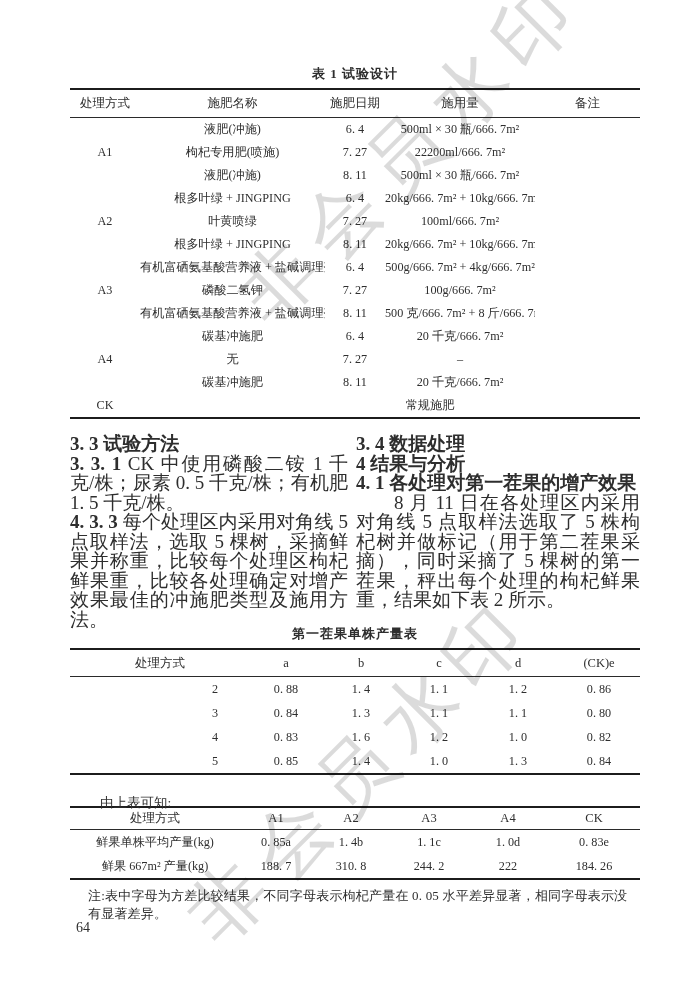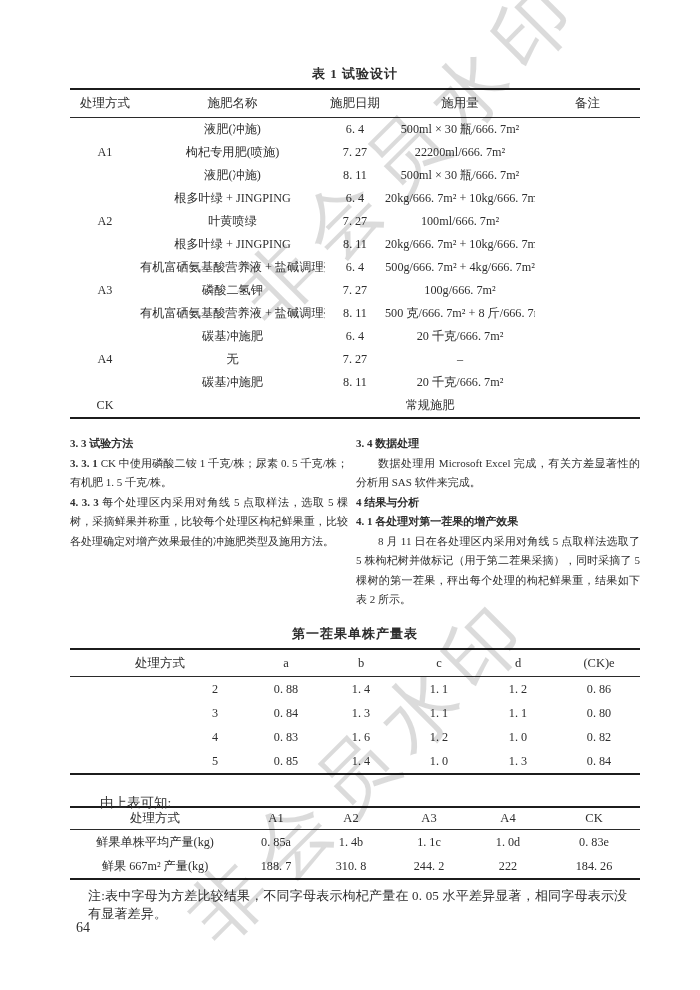--- a/index.html
+++ b/index.html
@@ -26,21 +26,21 @@
   }
   table{border-collapse:collapse;table-layout:fixed;width:570px;}
   td,th{padding:0;text-align:center;vertical-align:middle;font-weight:normal;overflow:hidden;white-space:nowrap;}
   
   .block-t1{top:64px;}
   .t1{border-top:2px solid #1c1c1c;border-bottom:2px solid #1c1c1c;}
   .t1 thead th{height:27px;font-size:12.5px;border-bottom:1px solid #2a2a2a;}
   .t1 tbody td{height:23px;font-size:12.2px;}
   
   .block-sections{top:434px;display:flex;}
-  .col{font-size:11px;line-height:19.5px;text-align:justify;}
+  .col{font-size:19px;line-height:19.5px;text-align:justify;}
   .col-left{width:278px;margin-right:8px;}
   .col-right{width:284px;}
   .sec-h{font-weight:bold;}
   .num{font-weight:bold;}
   .indent{text-indent:2em;}
   
   .block-mid{top:624px;}
   .mid{border-top:2px solid #1c1c1c;border-bottom:2px solid #1c1c1c;}
   .mid thead th{height:26px;font-size:12.5px;border-bottom:1px solid #2a2a2a;}
   .mid tbody td{height:24px;font-size:12.2px;}
@@ -180,21 +180,20 @@
   </div>
 
   <div class="abs block-sections">
     <div class="col col-left">
       <div class="sec-h">3. 3  试验方法</div>
       <div><span class="num">3. 3. 1</span><span>  CK 中使用磷酸二铵 1 千克/株；尿素 0. 5 千克/株；有机肥 1. 5 千克/株。</span></div>
       <div><span class="num">4. 3. 3</span><span>  每个处理区内采用对角线 5 点取样法，选取 5 棵树，采摘鲜果并称重，比较每个处理区枸杞鲜果重，比较各处理确定对增产效果最佳的冲施肥类型及施用方法。</span></div>
     </div>
     <div class="col col-right">
       <div class="sec-h">3. 4  数据处理</div>
-      <div class="indent">数据处理用 Microsoft Excel 完成，有关方差显著性的分析用 SAS 软件来完成。</div>
       <div class="sec-h">4  结果与分析</div>
       <div class="sec-h">4. 1  各处理对第一茬果的增产效果</div>
       <div class="indent">8 月 11 日在各处理区内采用对角线 5 点取样法选取了 5 株枸杞树并做标记（用于第二茬果采摘），同时采摘了 5 棵树的第一茬果，秤出每个处理的枸杞鲜果重，结果如下表 2 所示。</div>
     </div>
   </div>
 
   <div class="abs block-mid">
     <div class="tbl-title">第一茬果单株产量表</div>
     <table class="mid">
       <colgroup>

